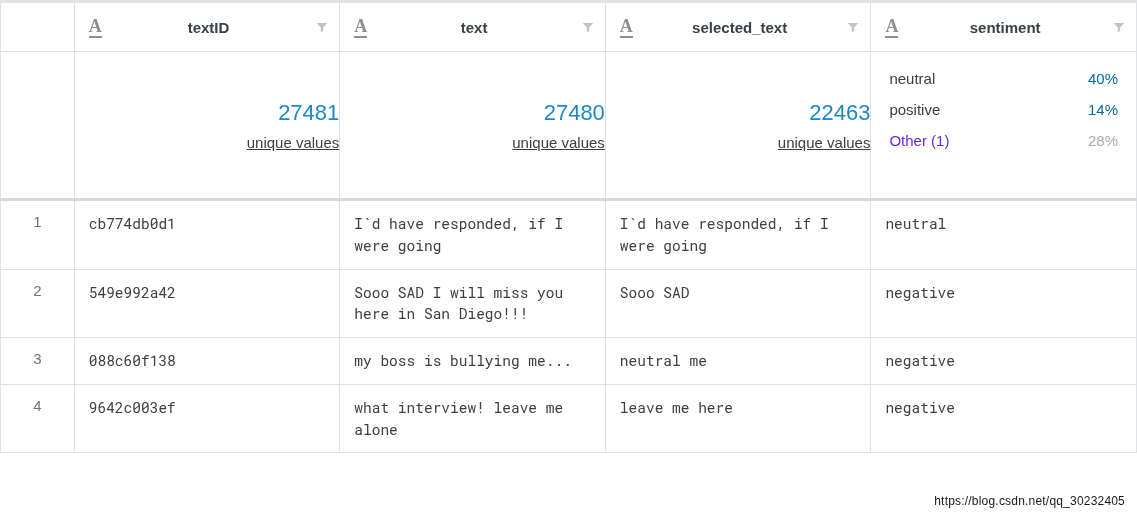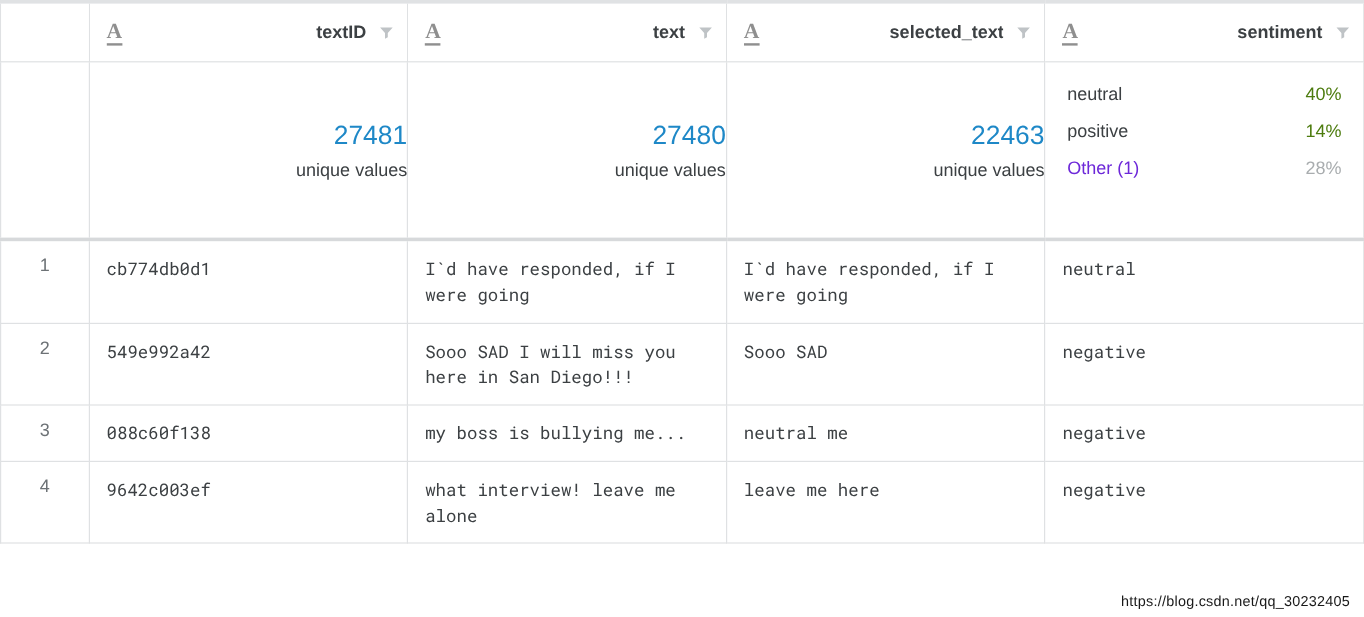--- a/index.html
+++ b/index.html
@@ -48,21 +48,21 @@
     font-family: Georgia, 'Times New Roman', serif;
     font-weight: bold;
     font-size: 18px;
     color: #8f8f8f;
   }
   .type-underline {
     border-bottom: 2px solid #8f8f8f;
     display: inline-block;
     line-height: 0.95;
   }
-  .col-name { flex: 1; white-space: nowrap; overflow: hidden; text-overflow: ellipsis; text-align: right; }
+  .col-name { flex: 1; white-space: nowrap; overflow: hidden; text-overflow: ellipsis; }
   .filter-icon svg { display:block; }
   .filter-icon { color:#bfc3c6; }
   
   .summary-cell {
     height: 148px;
   }
   .summary-unique {
     display: flex;
     flex-direction: column;
     align-items: flex-end;
@@ -70,35 +70,36 @@
     height: 100%;
     gap: 8px;
   }
   .summary-count {
     font-size: 22px;
     color: #1e88c7;
   }
   .summary-label {
     font-size: 15px;
     color: #3c4043;
+    text-decoration: underline;
   }
   .summary-dist {
     padding: 18px 18px 0 18px;
     display: flex;
     flex-direction: column;
     gap: 14px;
   }
   .dist-row {
     display: flex;
     justify-content: space-between;
     font-size: 15px;
   }
   .dist-label { color: #3c4043; }
   .dist-label.muted { color: #6d28d9; }
-  .dist-pct { color: #4d7c0f; font-weight: 500;}
+  .dist-pct { color: #0369a1; font-weight: 500;}
   .dist-pct.muted { color: #a9adaf; font-weight: normal; margin-left: 12px;}
   
   .rownum-cell {
     text-align: center;
     padding: 12px 0;
     color: #6d7276;
     font-size: 15px;
     background: #fff;
   }
   .data-cell {

